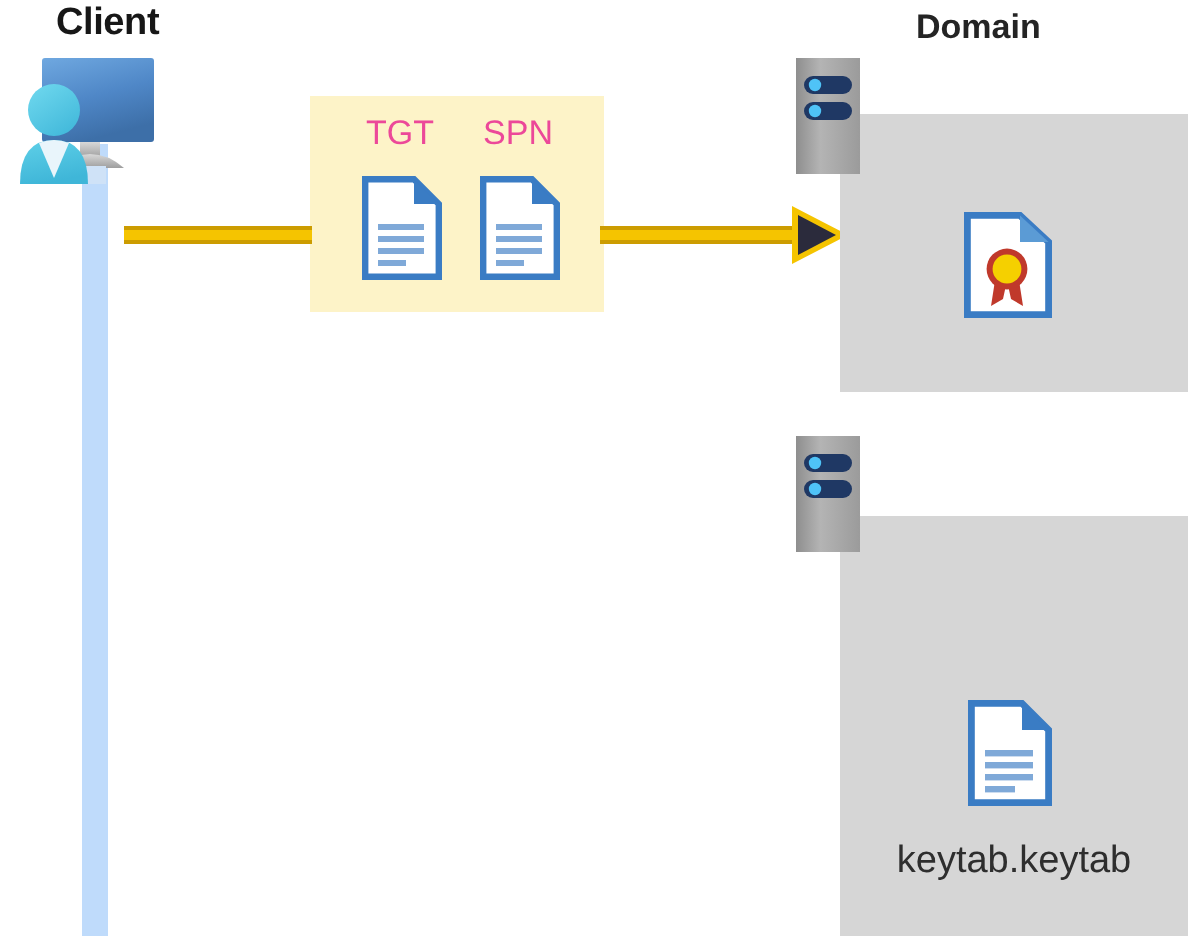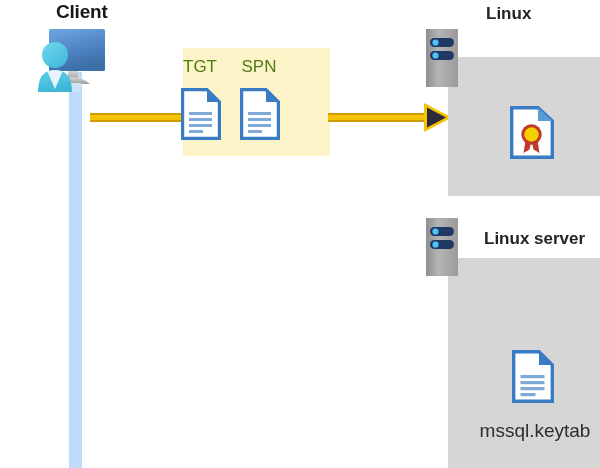--- a/index.html
+++ b/index.html
@@ -10,21 +10,21 @@
   body {
     font-family: "Liberation Sans", sans-serif;
   }
   #canvas {
     position: relative;
     width: 600px;
     height: 468px;
     background: #ffffff;
     overflow: hidden;
   }
-  .abs { position: absolute; margin-left: 28px; }
+  .abs { position: absolute; }
 
   
   #client-lifeline {
     left: 41px;
     top: 72px;
     width: 13px;
     height: 396px;
     background: #bfdbfb;
   }
 
@@ -52,21 +52,21 @@
     left: 155px;
     top: 48px;
     width: 147px;
     height: 108px;
     background: #fdf3c8;
   }
   .msg-label {
     position: absolute;
     top: 57px;
     font-size: 17px;
-    color: #4d7c0f;
+    color: #ec4899;
     white-space: nowrap;
     text-align: center;
   }
   #tgt-label { left: 176px; width: 48px; }
   #spn-label { left: 234px; width: 50px; }
 
   .msg-doc { position: absolute; top: 88px; width: 40px; height: 52px; }
   #tgt-doc { left: 181px; }
   #spn-doc { left: 240px; }
 
@@ -242,21 +242,21 @@
       </defs>
       <rect x="0" y="0" width="32" height="58" fill="url(#rackGradA)"></rect>
       <rect x="4" y="9" width="24" height="9" rx="4.5" fill="#1f3864"></rect>
       <circle cx="9.5" cy="13.5" r="3.1" fill="#4fc3f7"></circle>
       <rect x="4" y="22" width="24" height="9" rx="4.5" fill="#1f3864"></rect>
       <circle cx="9.5" cy="26.5" r="3.1" fill="#4fc3f7"></circle>
     </svg>
   </div>
 
   <div id="dc-title" class="abs">
-    <div>Linux</div>
+    <div>Domain</div>
   </div>
 
   <div id="cert-icon" class="abs">
     <svg width="44" height="53" viewBox="0 0 44 53" xmlns="http://www.w3.org/2000/svg">
       <path d="M1.7 1.7 H28 L42.3 15 V51.3 H1.7 Z" fill="#ffffff" stroke="#3a7cc4" stroke-width="3.4"></path>
       <path d="M28 1.7 L42.3 15 H28 Z" fill="#5b9bd5"></path>
 
       <path d="M16 31 L13.5 47 L19.5 43.5 L22 32 Z" fill="#c0392b"></path>
       <path d="M27 31 L29.5 47 L23.5 43.5 L21 32 Z" fill="#c0392b"></path>
 
@@ -277,31 +277,30 @@
         </linearGradient>
       </defs>
       <rect x="0" y="0" width="32" height="58" fill="url(#rackGradB)"></rect>
       <rect x="4" y="9" width="24" height="9" rx="4.5" fill="#1f3864"></rect>
       <circle cx="9.5" cy="13.5" r="3.1" fill="#4fc3f7"></circle>
       <rect x="4" y="22" width="24" height="9" rx="4.5" fill="#1f3864"></rect>
       <circle cx="9.5" cy="26.5" r="3.1" fill="#4fc3f7"></circle>
     </svg>
   </div>
 
-  <div id="lin-title" class="abs">Linux server</div>
 
 
   <div id="keytab-doc" class="abs">
     <svg width="42" height="53" viewBox="0 0 42 53" xmlns="http://www.w3.org/2000/svg">
       <path d="M1.7 1.7 H27 L40.3 15 V51.3 H1.7 Z" fill="#ffffff" stroke="#3a7cc4" stroke-width="3.4"></path>
       <path d="M27 1.7 L40.3 15 H27 Z" fill="#3a7cc4"></path>
       <g fill="#7fa9d8">
         <rect x="8.5" y="25" width="24" height="3.2"></rect>
         <rect x="8.5" y="31" width="24" height="3.2"></rect>
         <rect x="8.5" y="37" width="24" height="3.2"></rect>
         <rect x="8.5" y="43" width="15" height="3.2"></rect>
       </g>
     </svg>
   </div>
 
-  <div id="keytab-label" class="abs">mssql.keytab</div>
+  <div id="keytab-label" class="abs">keytab.keytab</div>
 
 </div>
 
 </body></html>

